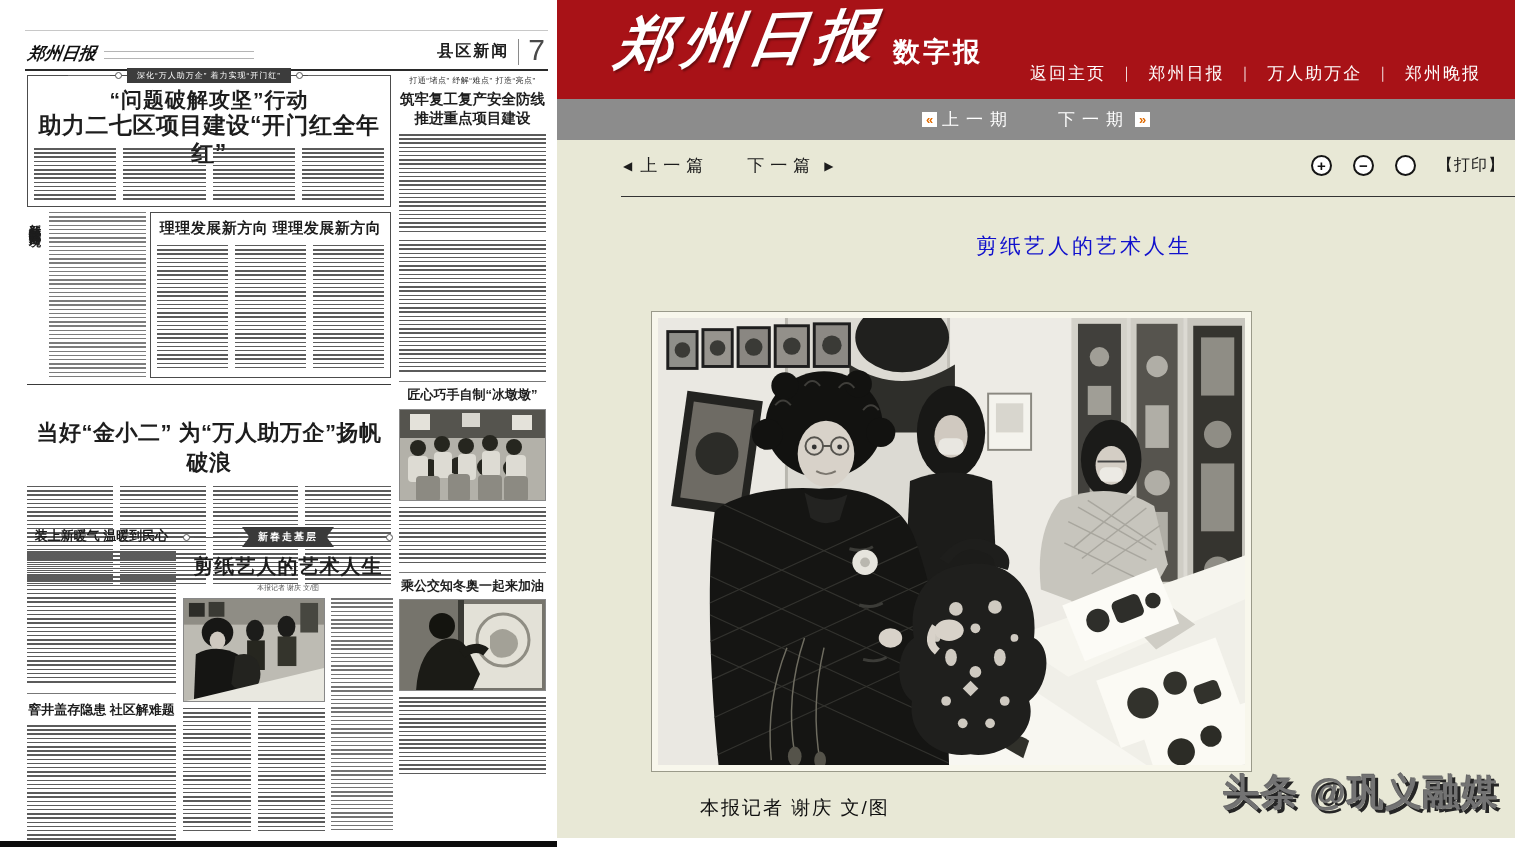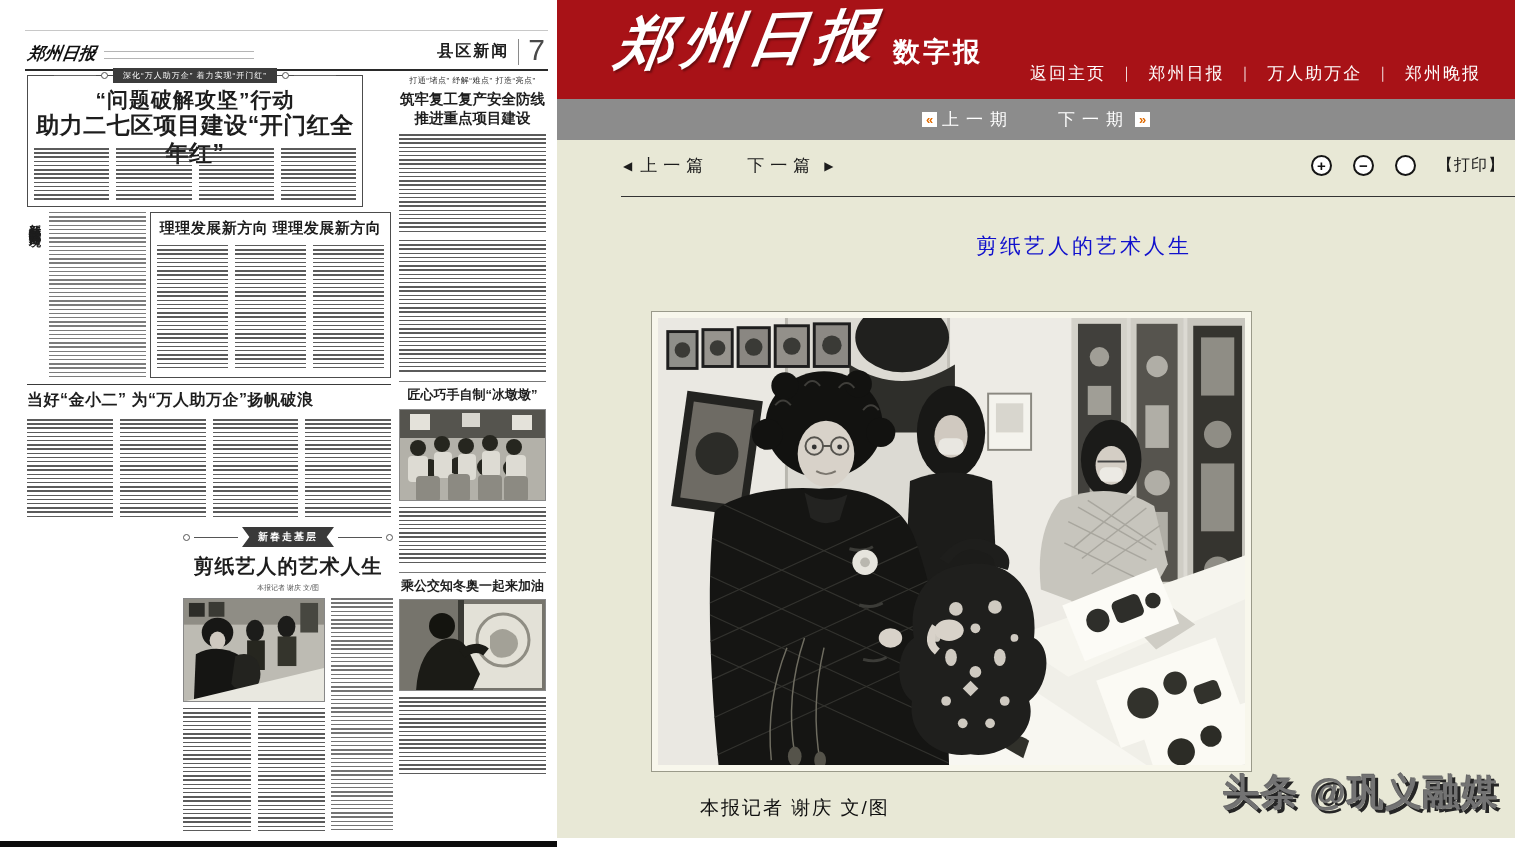--- a/index.html
+++ b/index.html
@@ -17,40 +17,40 @@
   .np-section { margin-left:auto; display:flex; align-items:flex-end; gap:9px; }
   .np-section .sec-label { font-size:16px; font-weight:bold; letter-spacing:2px; padding-bottom:3px; }
   .np-vdiv { width:1px; height:26px; background:#8a8a8a; }
   .np-pageno { font-size:30px; color:#4a4a4a; line-height:1; }
   .np-rule { position:absolute; top:38px; left:0; right:0; border-top:2px solid #2a2a2a; }
 
   .st { background-image:repeating-linear-gradient(180deg, rgba(45,45,45,.78) 0px, rgba(45,45,45,.78) 1.5px, transparent 1.5px, transparent 4.2px); }
   .cols { display:flex; gap:7px; }
   .cols > div { flex:1; }
 
-  .main-box { position:absolute; left:2px; top:44px; width:336px; height:132px; border:1px solid #4c4c4c; }
+  .main-box { position:absolute; left:2px; top:44px; width:364px; height:132px; border:1px solid #4c4c4c; }
   .badge-row { position:absolute; top:-8px; left:0; right:0; display:flex; align-items:center; justify-content:center; gap:5px; }
   .orn-line { width:42px; border-top:1px solid #666; }
   .orn-dot { width:7px; height:7px; border:1px solid #555; border-radius:50%; background:#fff; }
   .badge-pill { background:#3c3c3c; color:#fff; font-size:8px; padding:2px 10px; letter-spacing:1px; white-space:nowrap; }
   .main-h1 { margin-top:11px; text-align:center; font-weight:bold; font-size:21px; letter-spacing:1px; line-height:1.2; }
   .main-h2 { text-align:center; font-weight:bold; font-size:23px; letter-spacing:0.5px; line-height:1.2; }
   .main-box .cols { position:absolute; left:6px; right:6px; bottom:6px; height:52px; }
 
   .left-col2 { position:absolute; left:2px; top:181px; width:119px; height:166px; }
   .vhead { position:absolute; left:0; top:2px; width:16px; height:162px; writing-mode:vertical-rl; text-orientation:upright; font-weight:bold; font-size:12px; letter-spacing:1px; }
   .left-col2 .fill { position:absolute; left:22px; right:0; top:0; bottom:0; opacity:.8; }
 
   .box2 { position:absolute; left:125px; top:181px; width:241px; height:166px; border:1px solid #4c4c4c; padding:6px 6px 6px 6px; }
   .box2 h3 { text-align:center; font-size:15px; font-weight:bold; letter-spacing:0.5px; }
   .box2 .cols { margin-top:7px; height:124px; }
 
   .np-sep1 { position:absolute; left:2px; top:353px; width:364px; border-top:1px solid #3a3a3a; }
   .sec3 { position:absolute; left:2px; top:359px; width:364px; }
-  .sec3 h3 { font-size:16px; font-weight:bold; letter-spacing:0.5px; }
+  .sec3 h3 { text-align:center; font-size:22px; font-weight:bold; letter-spacing:0.5px;margin-top:28px; }
   .sec3 .cols { margin-top:8px; height:98px; }
 
   .bottom-left { position:absolute; left:2px; top:496px; width:149px; }
   .bottom-left h4 { text-align:center; font-size:13px; font-weight:bold; }
   .bottom-left .st { margin-top:6px; }
   .bl-rule { border-top:1px solid #777; margin-top:8px; }
 
   .featured { position:absolute; left:158px; top:496px; width:210px; }
   .orn-row { display:flex; align-items:center; gap:4px; }
   .orn-row .orn-flex { flex:1; border-top:1px solid #555; }
@@ -163,20 +163,27 @@
       <div class="sec3">
         <h3>当好“金小二” 为“万人助万企”扬帆破浪</h3>
         <div class="cols">
           <div class="st"></div>
             <div class="st"></div>
             <div class="st"></div>
             <div class="st"></div>
         </div>
       </div>
 
+      <div class="bottom-left">
+        <h4>装上新暖气 温暖到民心</h4>
+        <div class="st" style="height:134px;"></div>
+        <div class="bl-rule"></div>
+        <h4 style="margin-top:7px;">窨井盖存隐患 社区解难题</h4>
+        <div class="st" style="height:116px;"></div>
+      </div>
 
       <div class="featured">
         <div class="orn-row">
           <span class="orn-dot"></span>
             <span class="orn-flex"></span>
           <span class="ribbon">新春走基层</span>
           <span class="orn-flex"></span>
             <span class="orn-dot"></span>
         </div>
         <div class="feat-h">剪纸艺人的艺术人生</div>

